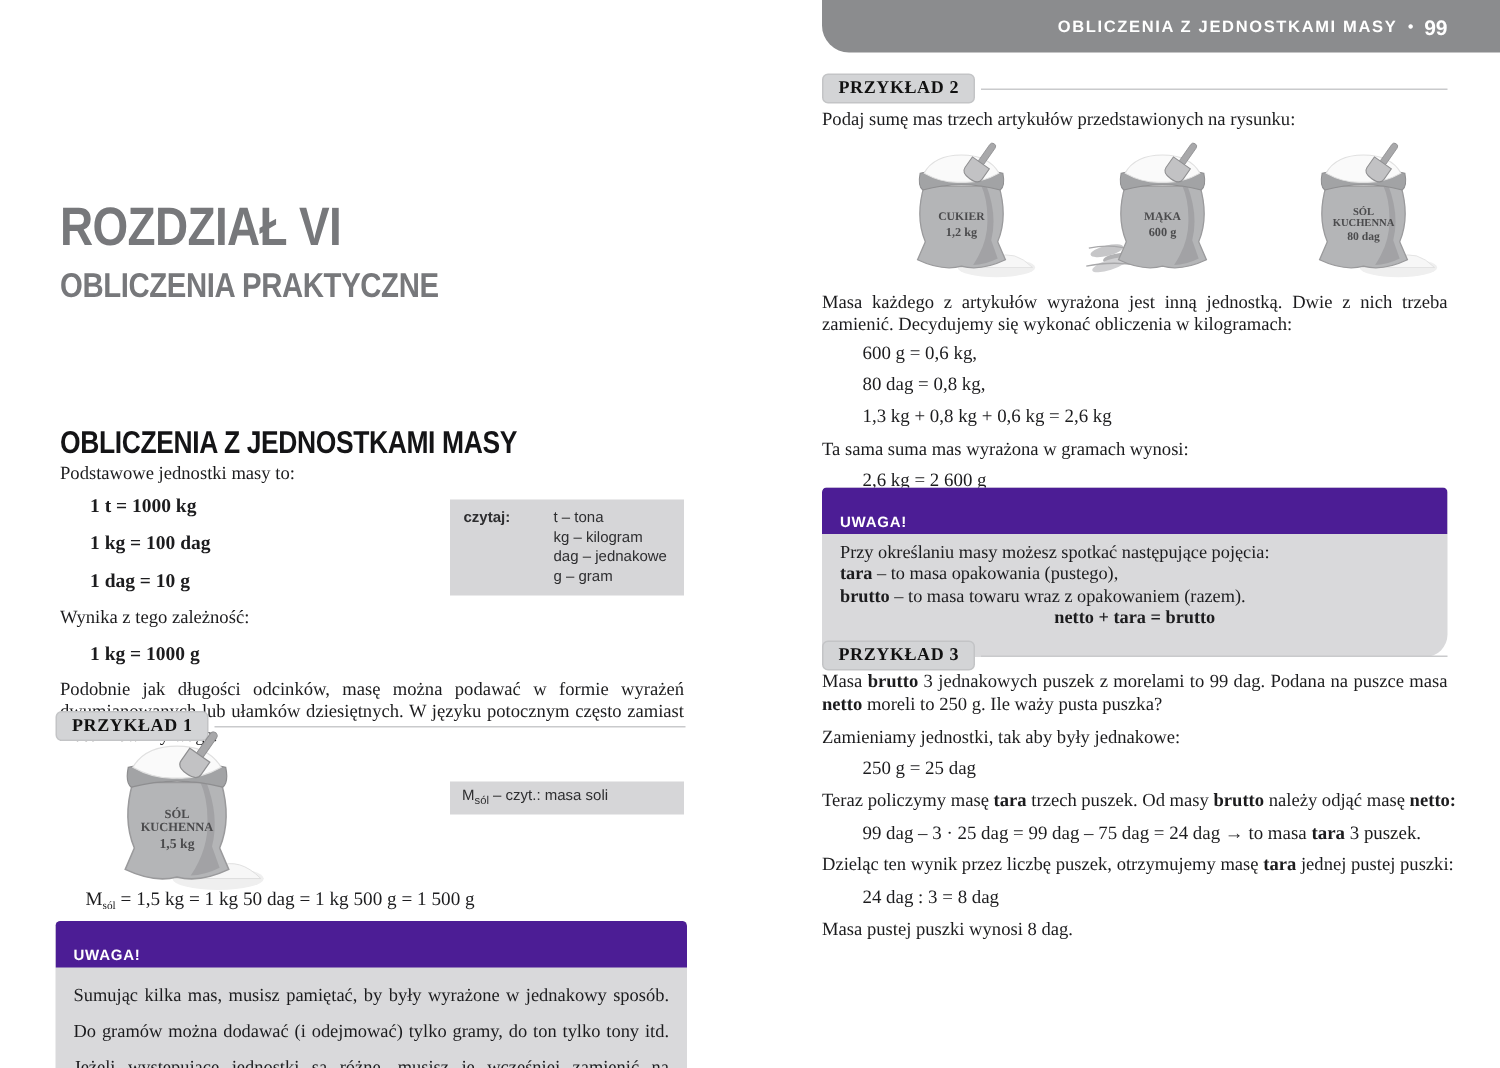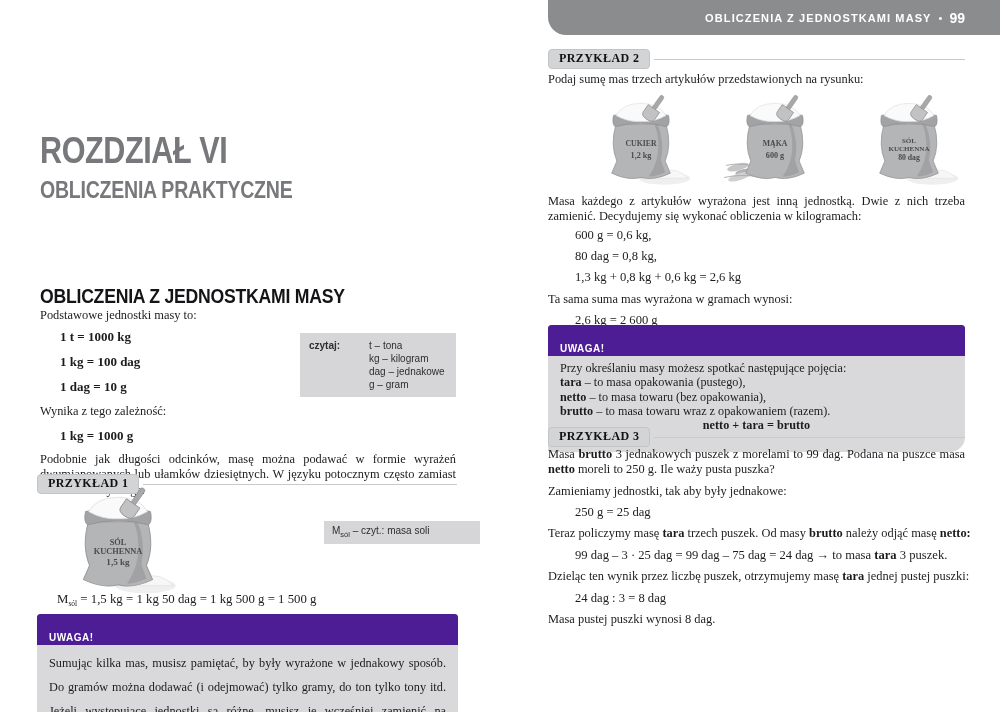--- a/index.html
+++ b/index.html
@@ -117,21 +117,21 @@
   </div>
 
   <svg class="abs" style="left:52px;top:487px;" width="132" height="107" viewBox="0 0 130 105">
     <use href="#pileshape"></use>
     <use href="#bagshape"></use>
     <text class="bag-label" x="65" y="57" font-size="8.2" text-anchor="middle">SÓL</text>
     <text class="bag-label" x="65" y="66" font-size="8.2" text-anchor="middle">KUCHENNA</text>
     <text class="bag-label" x="65" y="77" font-size="9" text-anchor="middle">1,5 kg</text>
   </svg>
 
-  <div class="abs info-box note-box" style="left:300px;top:521px;width:156px;box-sizing:border-box;margin-left:24px;">
+  <div class="abs info-box note-box" style="left:300px;top:521px;width:156px;box-sizing:border-box;">
     <span>M</span><sub class="msub">sól</sub><span> – czyt.: masa soli</span>
   </div>
 
   <p class="abs" style="left:57px;top:592px;font-size:12.8px;">
     <span>M</span><sub class="msub">sól</sub><span> = 1,5 kg = 1 kg 50 dag = 1 kg 500 g = 1 500 g</span>
   </p>
 
   <div class="abs uwaga-box" style="left:37px;top:614px;width:421px;">
     <div class="uwaga-header">UWAGA!</div>
     <div class="uwaga-body just">Sumując kilka mas, musisz pamiętać, by były wyrażone w jednakowy sposób. Do gramów można dodawać (i odejmować) tylko gramy, do ton tylko tony itd. Jeżeli występujące jednostki są różne, musisz je wcześniej zamienić na jednakowe!</div>
@@ -181,21 +181,20 @@
   <p class="abs calc-line" style="left:548px;top:270px;">1,3 kg + 0,8 kg + 0,6 kg = 2,6 kg</p>
 
   <p class="abs body-text" style="left:548px;top:292px;">Ta sama suma mas wyrażona w gramach wynosi:</p>
   <p class="abs calc-line" style="left:548px;top:313px;">2,6 kg = 2 600 g</p>
 
   <div class="abs uwaga-box" style="left:548px;top:325px;width:417px;">
     <div class="uwaga-header">UWAGA!</div>
     <div class="uwaga-body-r">
       <div>Przy określaniu masy możesz spotkać następujące pojęcia:</div>
       <div><b>tara</b><span> – to masa opakowania (pustego),</span></div>
-      <div><b>netto</b><span> – to masa towaru (bez opakowania),</span></div>
       <div><b>brutto</b><span> – to masa towaru wraz z opakowaniem (razem).</span></div>
       <div class="uwaga-formula">netto + tara = brutto</div>
     </div>
   </div>
 
   <div class="abs ex-row" style="left:548px;top:427px;width:417px;">
     <span class="ex-label">PRZYKŁAD 3</span>
     <span class="ex-line"></span>
   </div>
 

